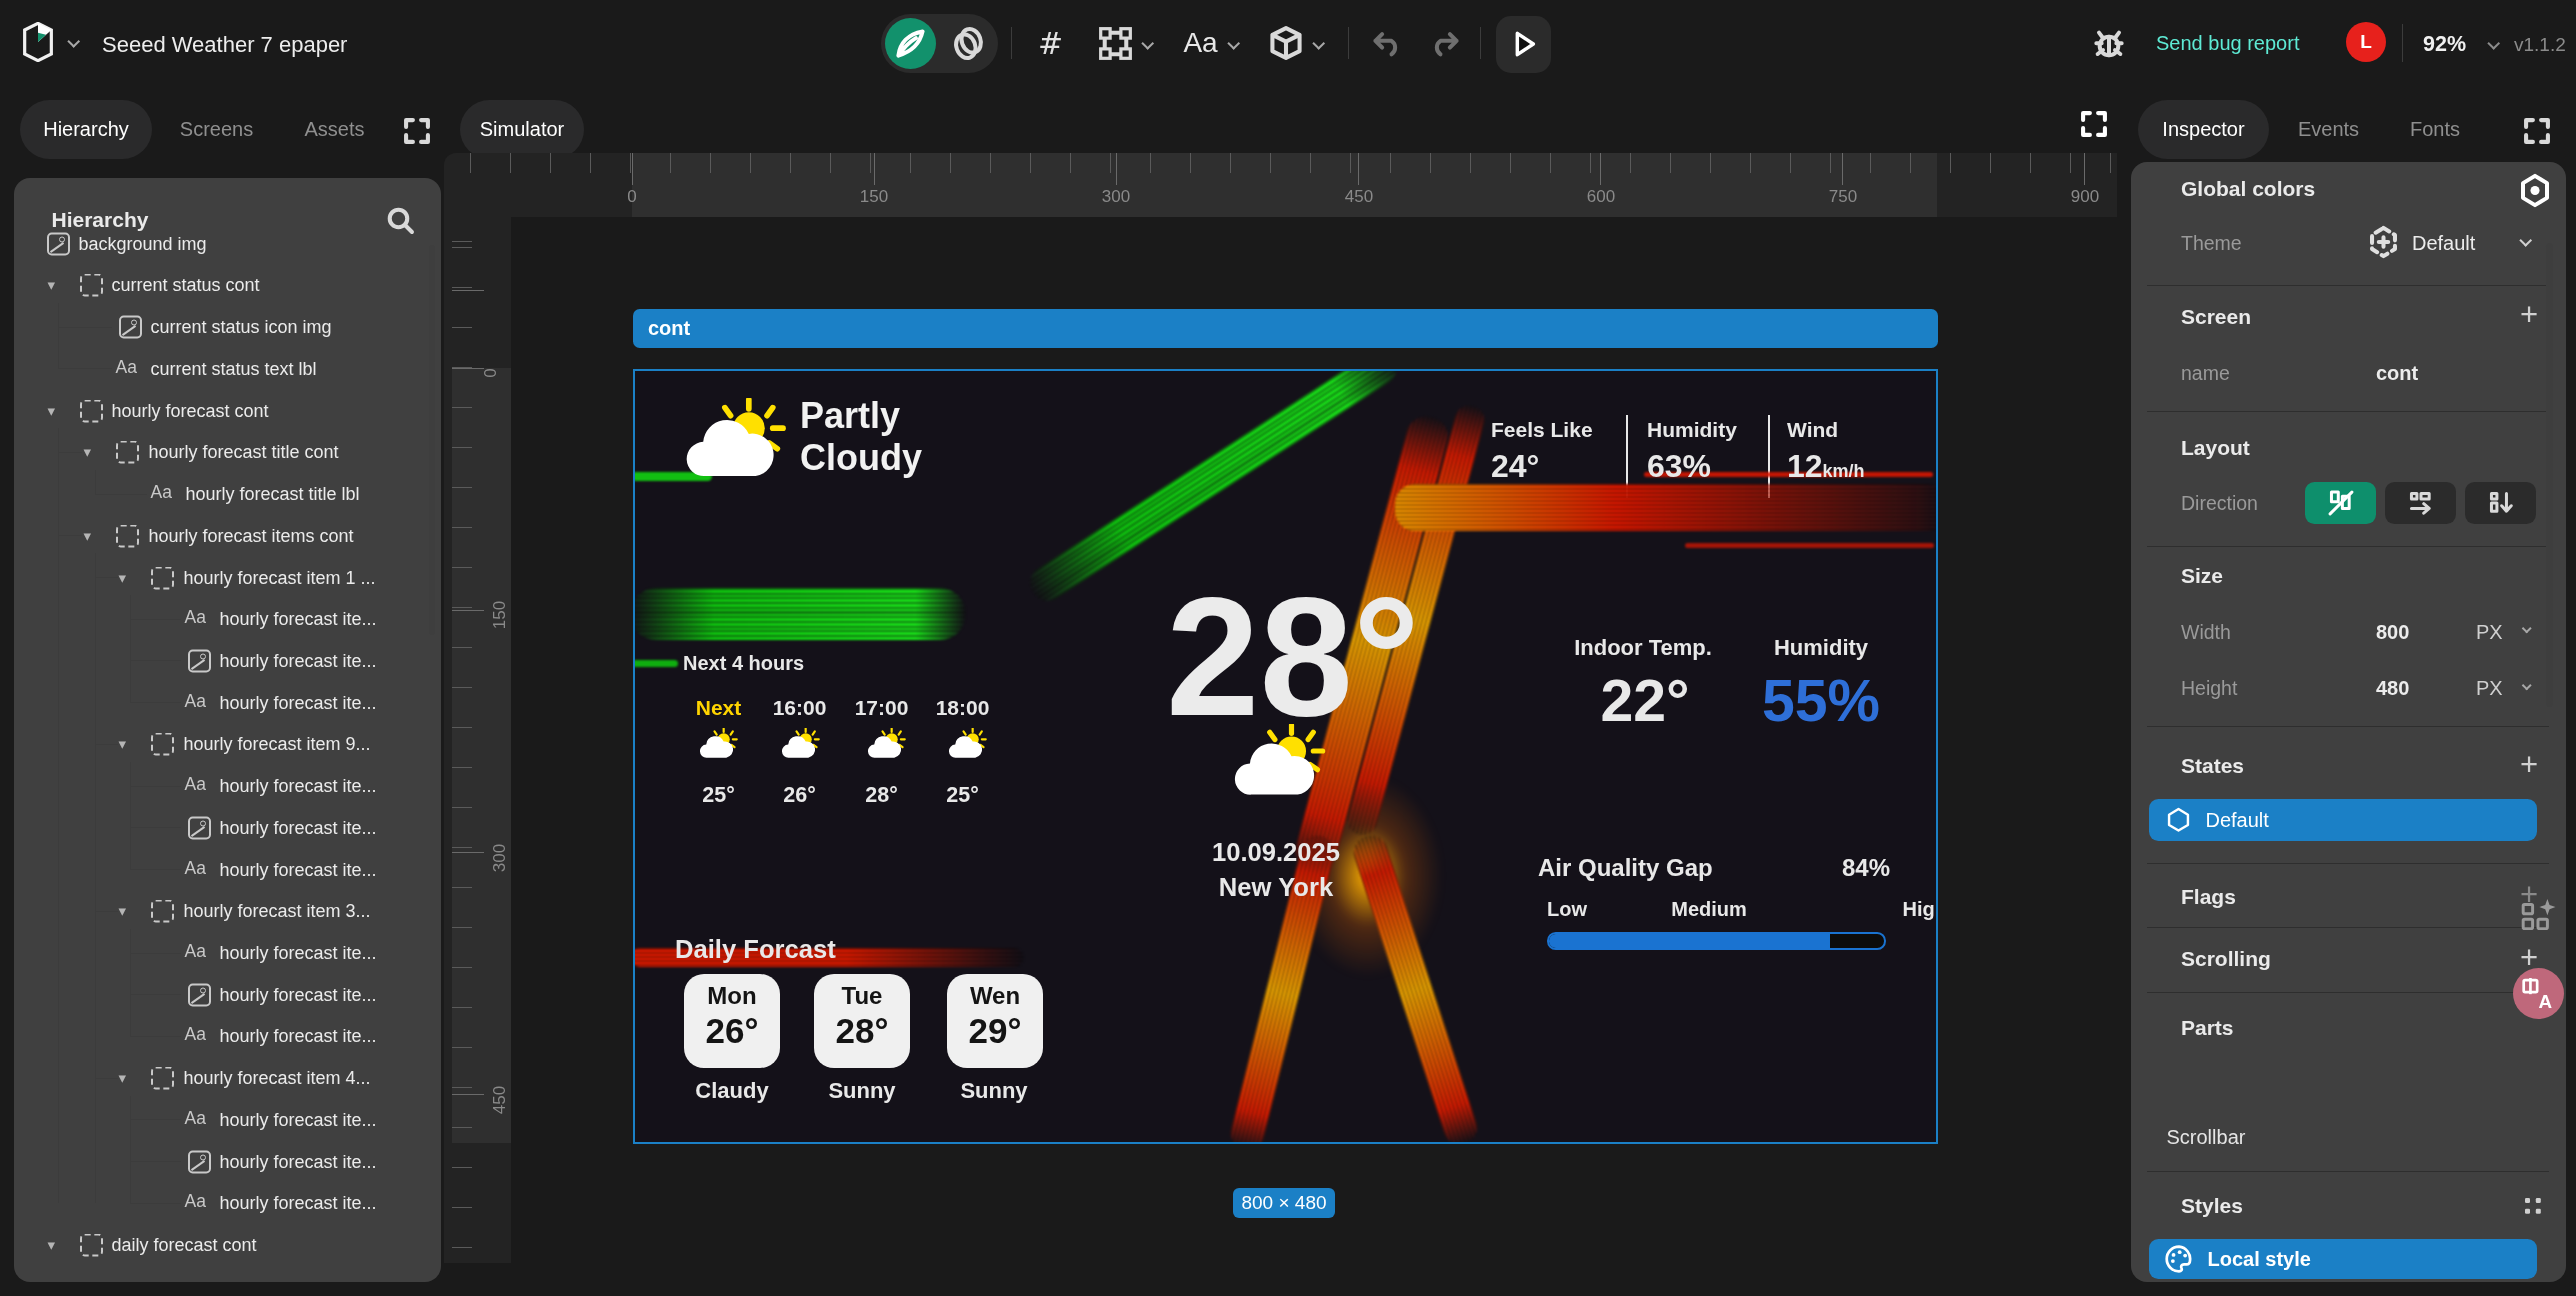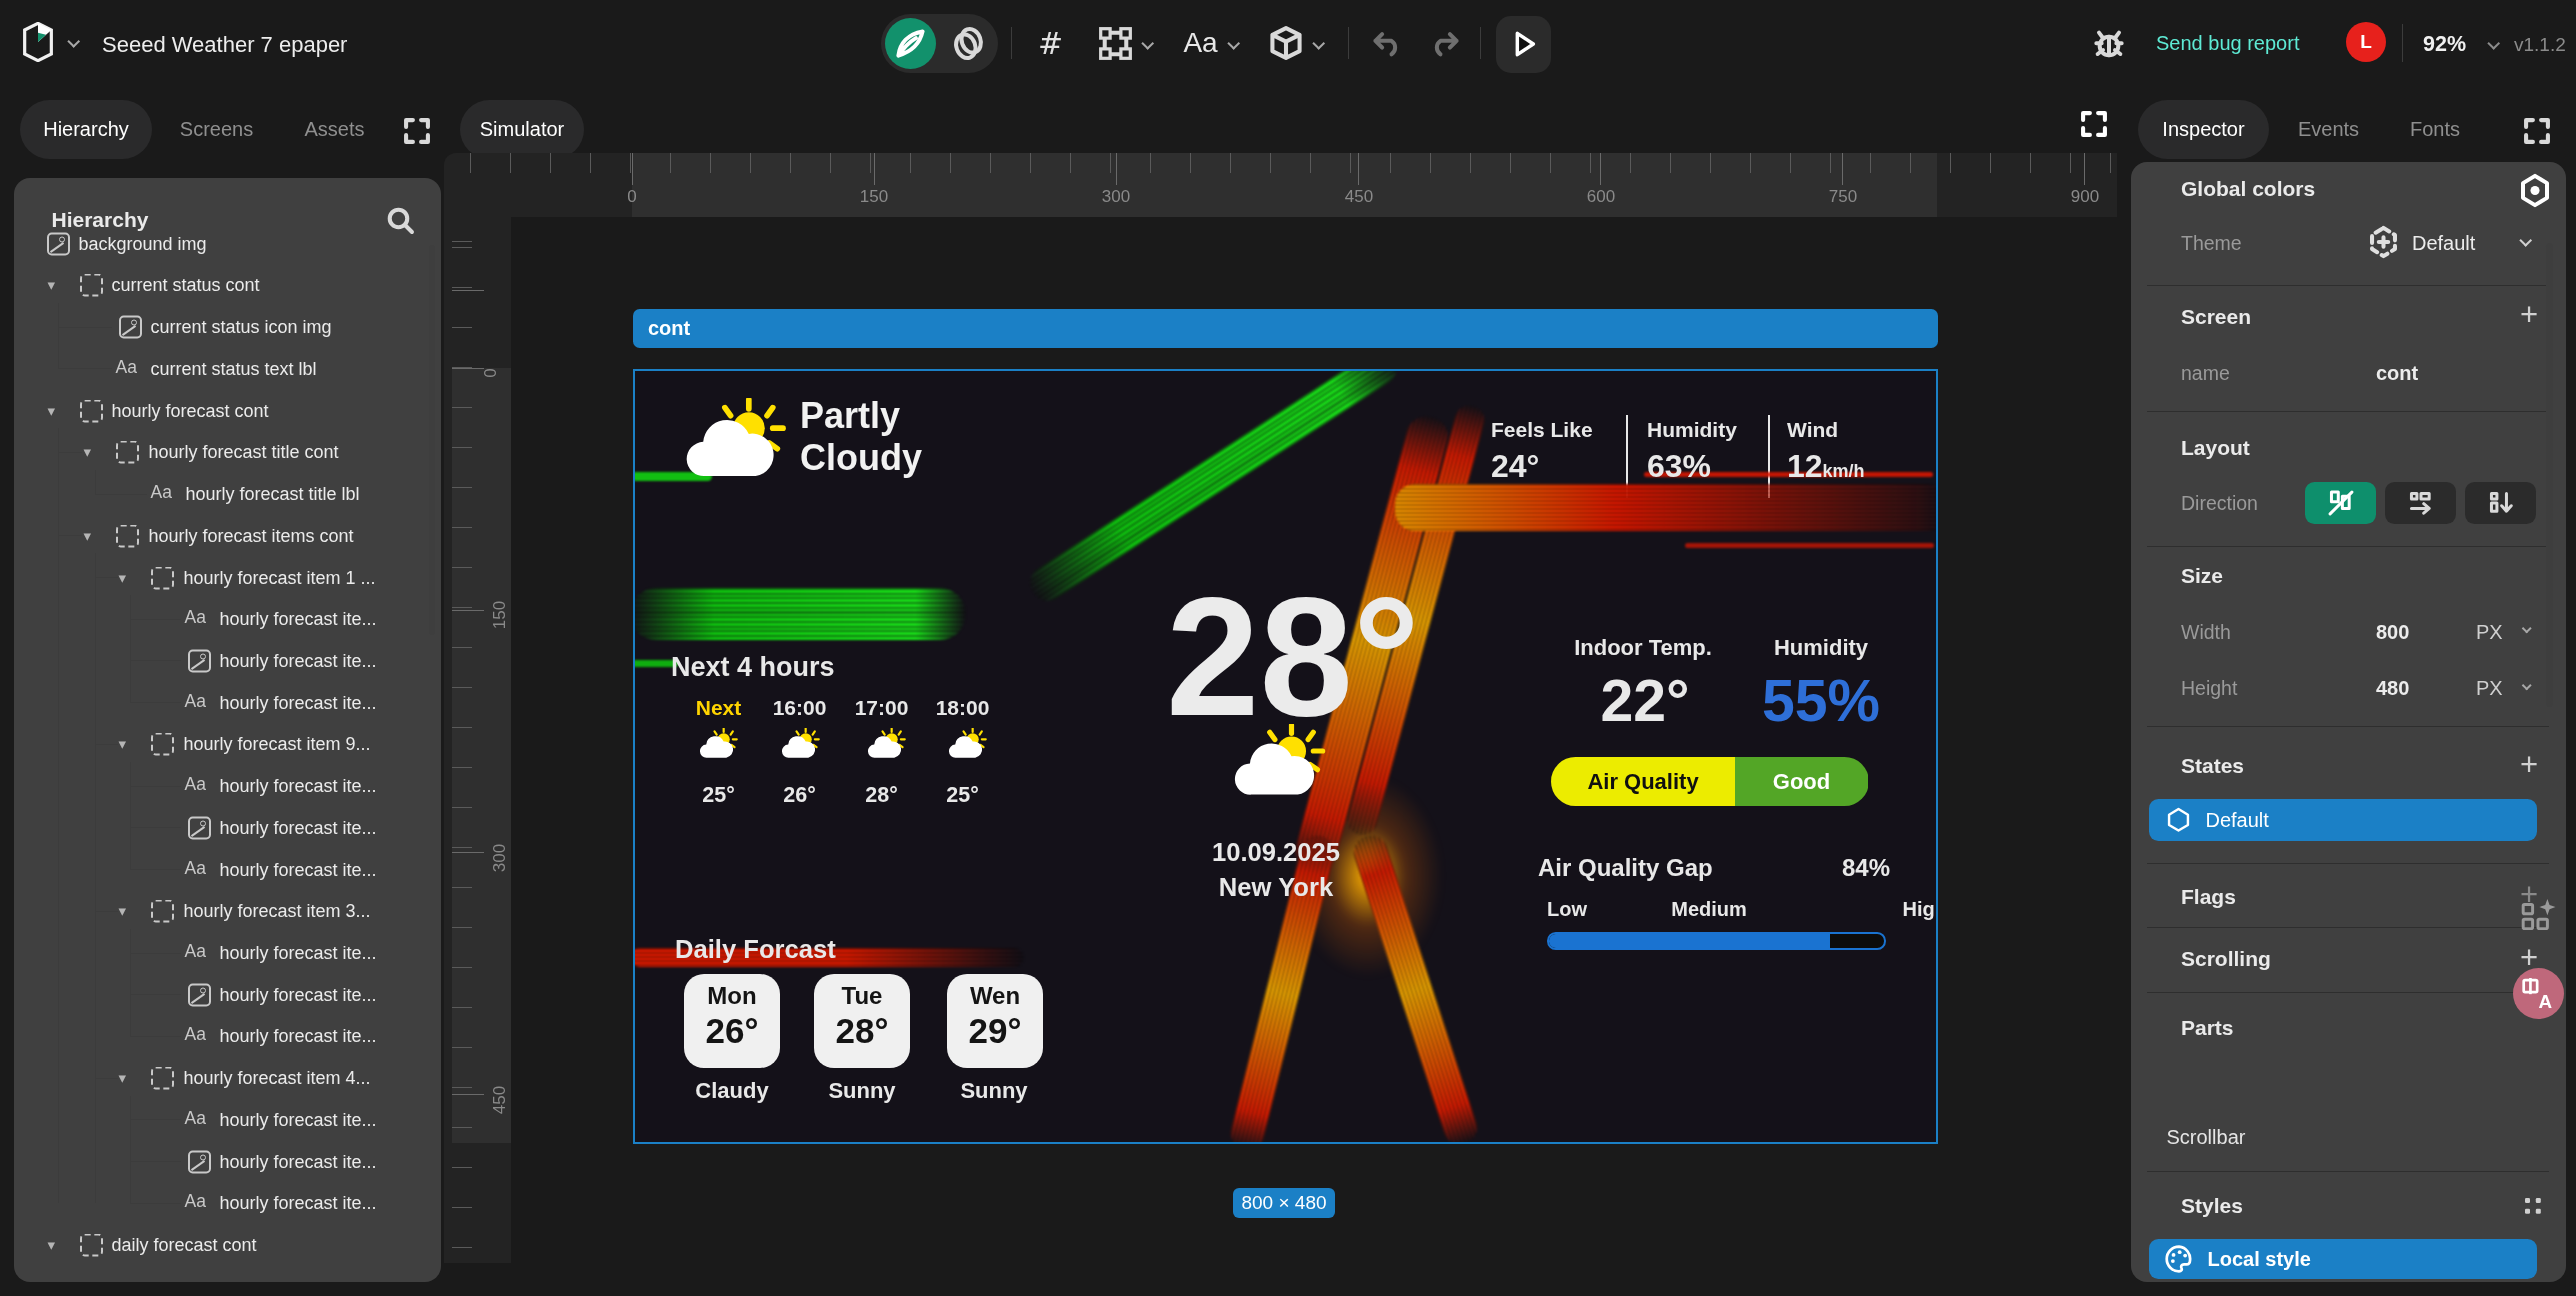--- a/index.html
+++ b/index.html
@@ -399,21 +399,21 @@
 
   <div class="statdiv" style="left:991px;top:44px;height:83px"></div>
   <div class="statdiv" style="left:1133px;top:44px;height:83px"></div>
   <div class="w bold" style="left:856px;top:47px;font-size:21px">Feels Like</div>
   <div class="w bold" style="left:856px;top:77px;font-size:32px">24°</div>
   <div class="w bold" style="left:1012px;top:47px;font-size:21px">Humidity</div>
   <div class="w bold" style="left:1012px;top:77px;font-size:32px">63%</div>
   <div class="w bold" style="left:1152px;top:47px;font-size:21px">Wind</div>
   <div class="w bold" style="left:1152px;top:77px;font-size:32px"><span>12</span><span style="font-size:18px">km/h</span></div>
 
-  <div class="w bold" style="left:36px;top:281px;font-size:27px">Next 4 hours</div>
+  <div class="w bold" style="left:48px;top:281px;font-size:20px">Next 4 hours</div>
   <div class="w bold" style="left:43px;top:325px;width:81px;font-size:21px;color:#ffd400;text-align:center">Next</div>
   <div class="w bold" style="left:124px;top:325px;width:81px;font-size:21px;text-align:center">16:00</div>
   <div class="w bold" style="left:206px;top:325px;width:81px;font-size:21px;text-align:center">17:00</div>
   <div class="w bold" style="left:287px;top:325px;width:81px;font-size:21px;text-align:center">18:00</div>
   <svg class="w" style="left:61px;top:357px" width="44" height="34" viewBox="0 0 100 78">
       <use href="#cloudsun"></use>
     </svg>
   <svg class="w" style="left:143px;top:357px" width="44" height="34" viewBox="0 0 100 78">
       <use href="#cloudsun"></use>
     </svg>
@@ -433,24 +433,20 @@
       <use href="#cloudsun"></use>
     </svg>
   <div class="w bold" style="left:641px;top:467px;transform:translateX(-50%);font-size:25.6px">10.09.2025</div>
   <div class="w bold" style="left:641px;top:502px;transform:translateX(-50%);font-size:25.6px">New York</div>
 
   <div class="w bold" style="left:1008px;top:264px;transform:translateX(-50%);font-size:22px">Indoor Temp.</div>
   <div class="w bold" style="left:1186px;top:264px;transform:translateX(-50%);font-size:22px">Humidity</div>
   <div class="w bold" style="left:1010px;top:296px;transform:translateX(-50%);font-size:59px">22°</div>
   <div class="w bold" style="left:1186px;top:296px;transform:translateX(-50%);font-size:59px;color:#2e6fd8">55%</div>
 
-  <div class="aqpill w">
-    <div class="y">Air Quality</div>
-    <div class="g">Good</div>
-  </div>
 
   <div class="w bold" style="left:903px;top:483px;font-size:24px">Air Quality Gap</div>
   <div class="w bold" style="left:1255px;top:483px;transform:translateX(-100%);font-size:24px">84%</div>
   <div class="w bold" style="left:912px;top:527px;font-size:20px">Low</div>
   <div class="w bold" style="left:1074px;top:527px;transform:translateX(-50%);font-size:20px">Medium</div>
   <div class="w bold" style="left:1312px;top:527px;transform:translateX(-100%);font-size:20px">High</div>
   <div class="pbar w">
       <div class="fill"></div>
     </div>
 

